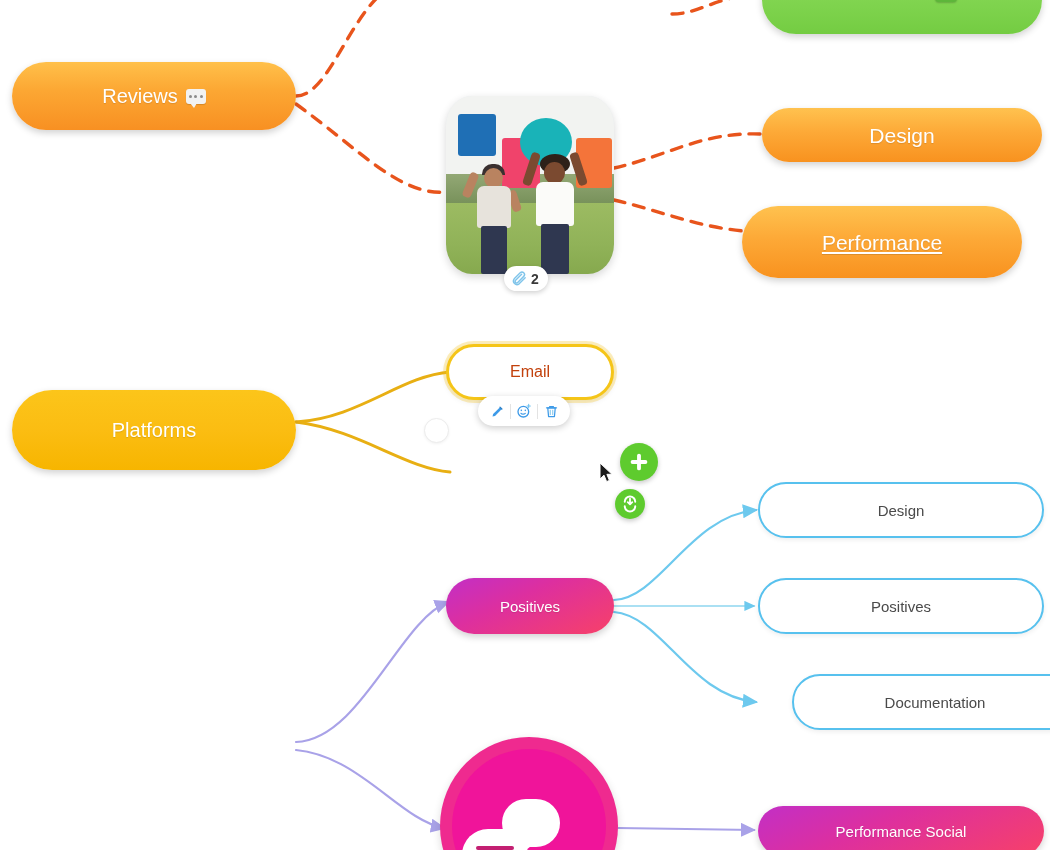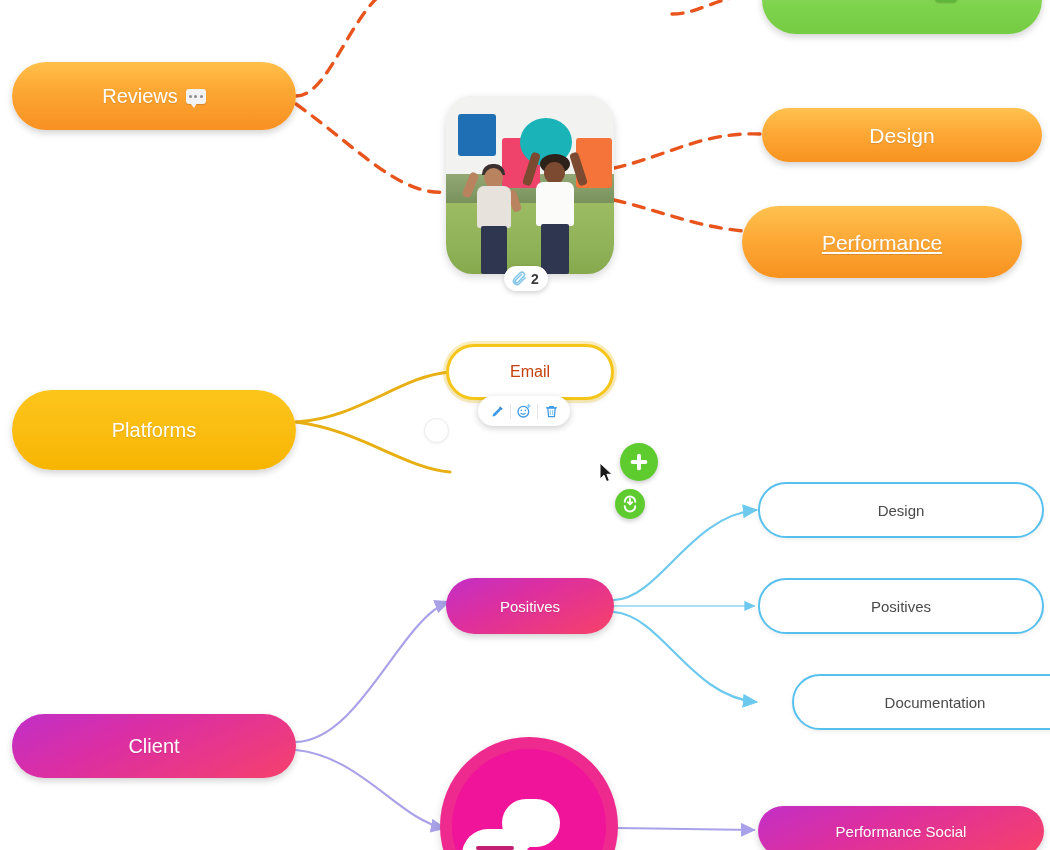--- a/index.html
+++ b/index.html
@@ -493,23 +493,20 @@
       <path d="M5 9a7 7 0 0 1 14 0" fill="none" stroke="#ffffff" stroke-width="2.6" stroke-linecap="round"></path>
       <path d="M19 15a7 7 0 0 1-14 0" fill="none" stroke="#ffffff" stroke-width="2.6" stroke-linecap="round"></path>
       <path d="M12 5v7M9 9.5l3 3 3-3" fill="none" stroke="#ffffff" stroke-width="2.4" stroke-linecap="round" stroke-linejoin="round"></path>
     </svg>
   </div>
 
   <div class="node filled magenta-sm" id="n-resources" style="left:446px; top:578px; width:168px; height:56px;">
     <span class="label">Positives</span>
   </div>
 
-  <div class="node filled magenta" id="n-client" style="left:12px; top:714px; width:284px; height:64px;">
-    <span class="label">Client</span>
-  </div>
 
   <div class="node outlined" id="n-service" style="left:758px; top:482px; width:286px; height:56px;">
     <span class="label">Design</span>
   </div>
   <div class="node outlined" id="n-equipment" style="left:758px; top:578px; width:286px; height:56px;">
     <span class="label">Positives</span>
   </div>
   <div class="node outlined" id="n-documentation" style="left:792px; top:674px; width:286px; height:56px;text-align:center;">
     <span class="label">Documentation</span>
   </div>

